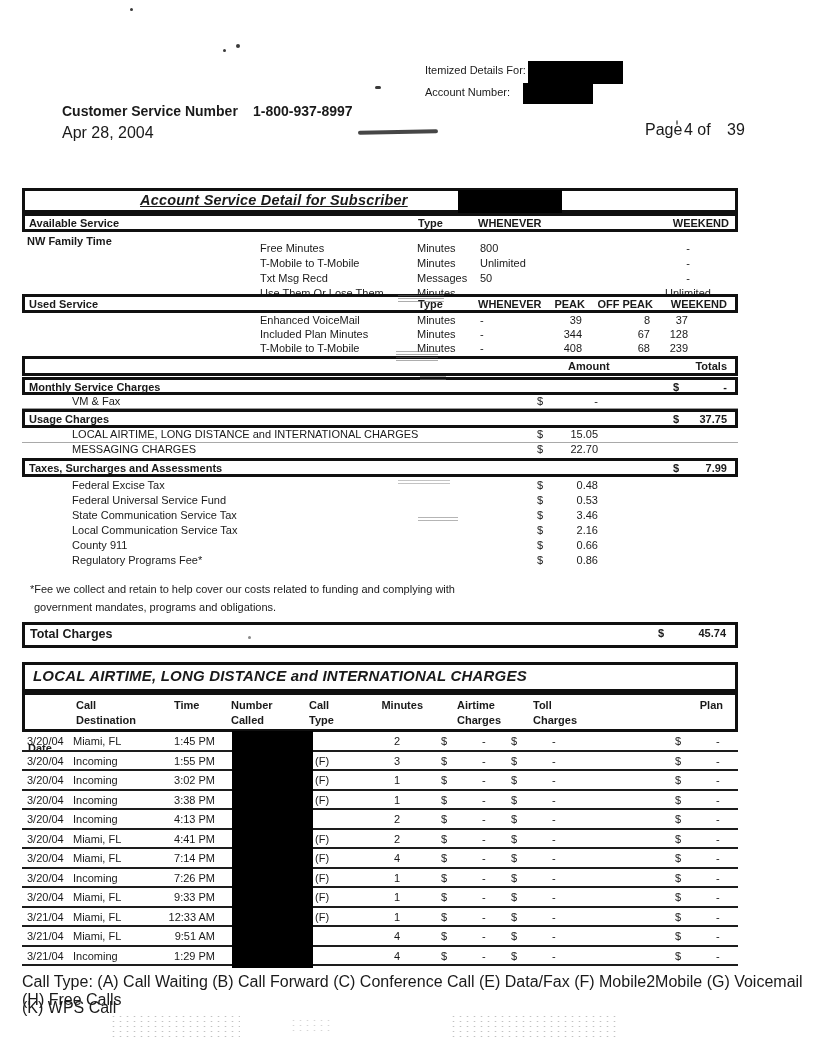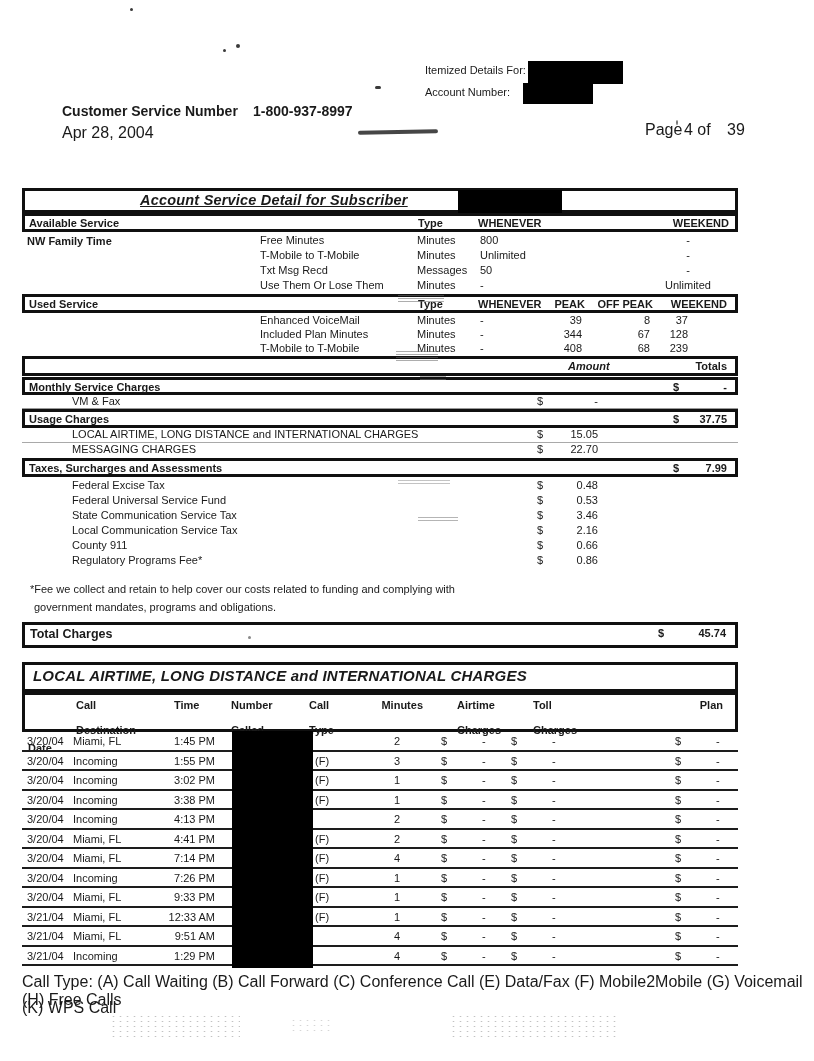--- a/index.html
+++ b/index.html
@@ -55,21 +55,21 @@
   .totbx span { position:absolute; top:2px; }
   .tot-lbl { left:5px; font-weight:bold; font-size:12.5px; }
 
   
   .t2 { position:absolute; left:22px; top:662px; width:716px; }
   .t2-title { height:30px; }
   .t2-title .ttl2 { position:absolute; left:8px; top:2px; font-size:15px;
                     font-weight:bold; font-style:italic; letter-spacing:.2px; }
   .t2-head { height:40px; }
   .t2-head span { position:absolute; font-weight:bold; font-size:11px; }
-  .l1 { top:4px; } .l2 { top:19px;margin-top:10px; }
+  .l1 { top:4px; } .l2 { top:19px; }
   .t2rows { position:relative; }
   .t2row { position:relative; height:19.5px; border-bottom:2px solid #1d1d1d; }
   .t2row span { position:absolute; top:3px; white-space:nowrap; }
   .k-date { left:5px; }
   .k-dest { left:51px; }
   .k-time { left:115px; width:78px; text-align:right; }
   .k-type { left:293px; }
   .k-min  { left:330px; width:48px; text-align:right; }
   .k-acur { left:419px; } .k-adash { left:460px; }
   .k-tcur { left:489px; } .k-tdash { left:530px; }
@@ -112,21 +112,21 @@
       <div class="redact" style="left:433px; top:-1px; width:104px; height:23px;"></div>
     </div>
 
     <div class="bx hbx">
       <span class="b" style="left:4px;">Available Service</span>
       <span class="b" style="left:393px;">Type</span>
       <span class="b" style="left:453px;">WHENEVER</span>
       <span class="b" style="right:6px;">WEEKEND</span>
     </div>
 
-    <div class="rowgrp" style="height:62px; padding-top:2px;">
+    <div class="rowgrp" style="height:62px; padding-top:10px;">
       <span class="abs c-plan" style="top:3px;">NW Family Time</span>
 
         <div class="r h15">
           <span class="c-name">Free Minutes</span>
           <span class="c-type">Minutes</span>
           <span class="c-when">800</span>
           <span class="c-wkda">-</span>
         </div>
 
         <div class="r h15">
@@ -186,21 +186,21 @@
           <span class="c-type">Minutes</span>
           <span class="c-when">-</span>
           <span class="c-peak">408</span>
           <span class="c-off">68</span>
           <span class="c-wkdu">239</span>
         </div>
 
     </div>
 
     <div class="bx" style="height:20px;">
-      <span class="abs b" style="left:543px; top:1px;font-style:italic;">Amount</span>
+      <span class="abs b" style="left:543px; top:1px;">Amount</span>
       <span class="abs b" style="right:8px; top:1px;">Totals</span>
     </div>
 
     <div class="bx secbx" style="height:18px; margin-top:1px;">
       <span class="lbl">Monthly Service Charges</span>
       <span class="abs c-tcur" style="top:1px;">$</span>
       <span class="abs c-tamt" style="top:1px;">-</span>
     </div>
 
     <div class="rowgrp">

